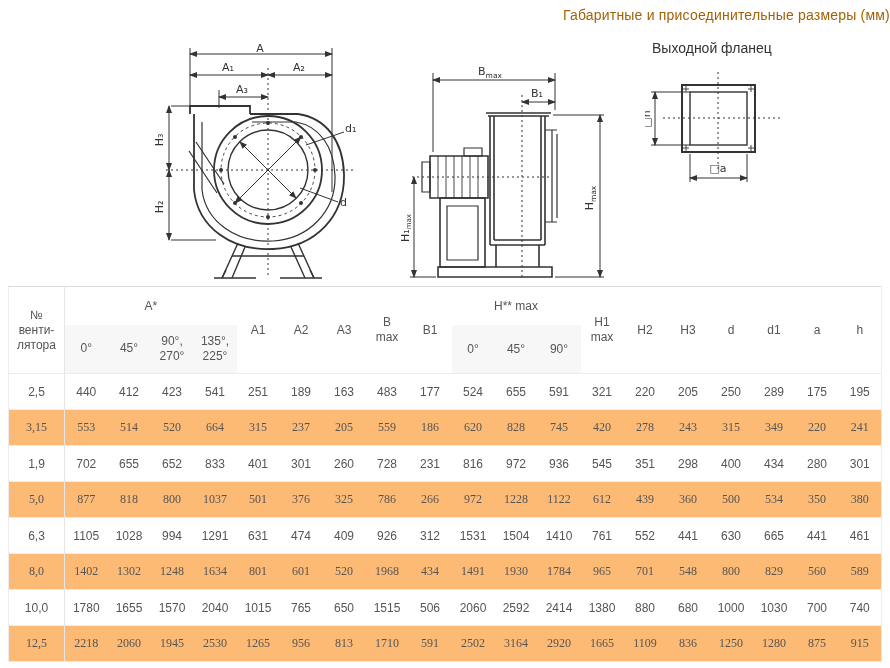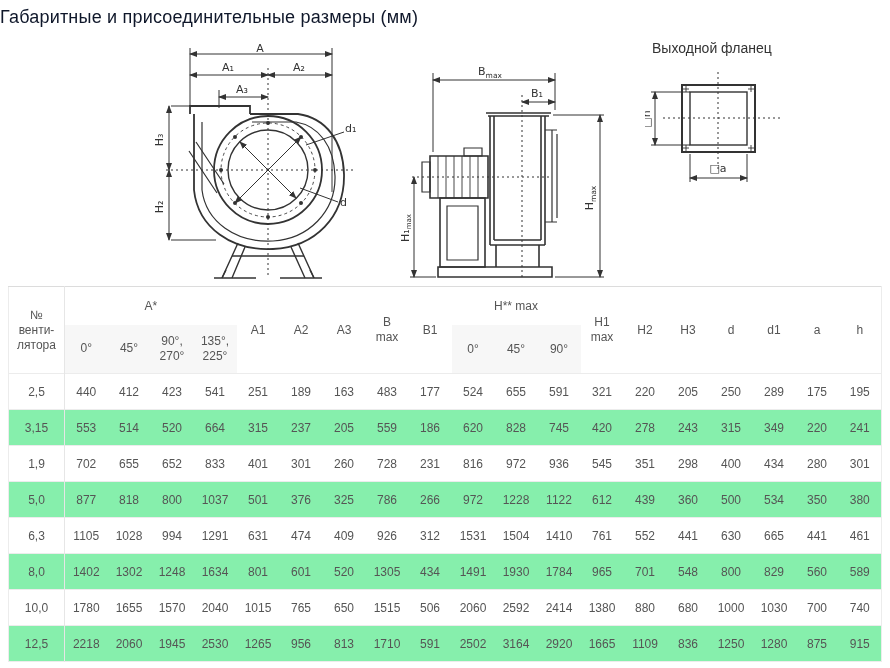--- a/index.html
+++ b/index.html
@@ -1,21 +1,21 @@
 <!DOCTYPE html>
 <html><head>
 <meta charset="utf-8">
 <style>
   html,body{margin:0;padding:0;}
   body{
     width:890px;height:668px;background:#fff;overflow:hidden;
     font-family:"Liberation Sans",sans-serif;color:#444;
   }
   .page-title{
-    text-align:left;font-size:18px;color:#0f172a;font-weight:400;
+    text-align:right;font-size:14px;color:#a16207;font-weight:400;
     padding-top:7px;height:33px;letter-spacing:.2px;
   }
   .drawings{position:relative;height:246px;}
   .drawings svg{position:absolute;}
   svg text{font-family:"DejaVu Sans","Liberation Sans",sans-serif;font-size:11px;fill:#333;}
   .flange-title{
     position:absolute;left:652px;top:0px;font-size:14px;color:#333;
     font-family:"Liberation Sans",sans-serif;
   }
   .dims-table{
@@ -23,21 +23,21 @@
     font-size:12px;color:#555;
     border:1px solid #ececec;border-top:1px solid #dcdcdc;
   }
   .dims-table th{font-weight:400;color:#555;padding:2px 1px;text-align:center;vertical-align:middle;}
   .dims-table td{padding:0 1px;text-align:center;vertical-align:middle;height:35px;}
   .dims-table thead tr:first-child{height:38px;}
   .dims-table thead tr:last-child{height:49px;}
   .dims-table tbody tr{border-top:1px solid #ececec;padding-left:28px;}
   .col-no{border-right:1px solid #e6e6e6;}
   .deg{background:#f7f7f7;}
-  .striped{background:#86efac;}
+  .striped{background:#fdba74;font-family:Liberation Serif, serif;}
   .wrap{white-space:pre-line;line-height:1.25;}
 </style>
 </head>
 <body>
 
 <div class="page">
 
   <div class="page-title">Габаритные и присоединительные размеры (мм)</div>
 
   <div class="drawings">
@@ -295,21 +295,21 @@
         </tr>
         <tr class="striped">
           <td class="col-no">8,0</td>
           <td>1402</td>
           <td>1302</td>
           <td>1248</td>
           <td>1634</td>
           <td>801</td>
           <td>601</td>
           <td>520</td>
-          <td>1305</td>
+          <td>1968</td>
           <td>434</td>
           <td>1491</td>
           <td>1930</td>
           <td>1784</td>
           <td>965</td>
           <td>701</td>
           <td>548</td>
           <td>800</td>
           <td>829</td>
           <td>560</td>

